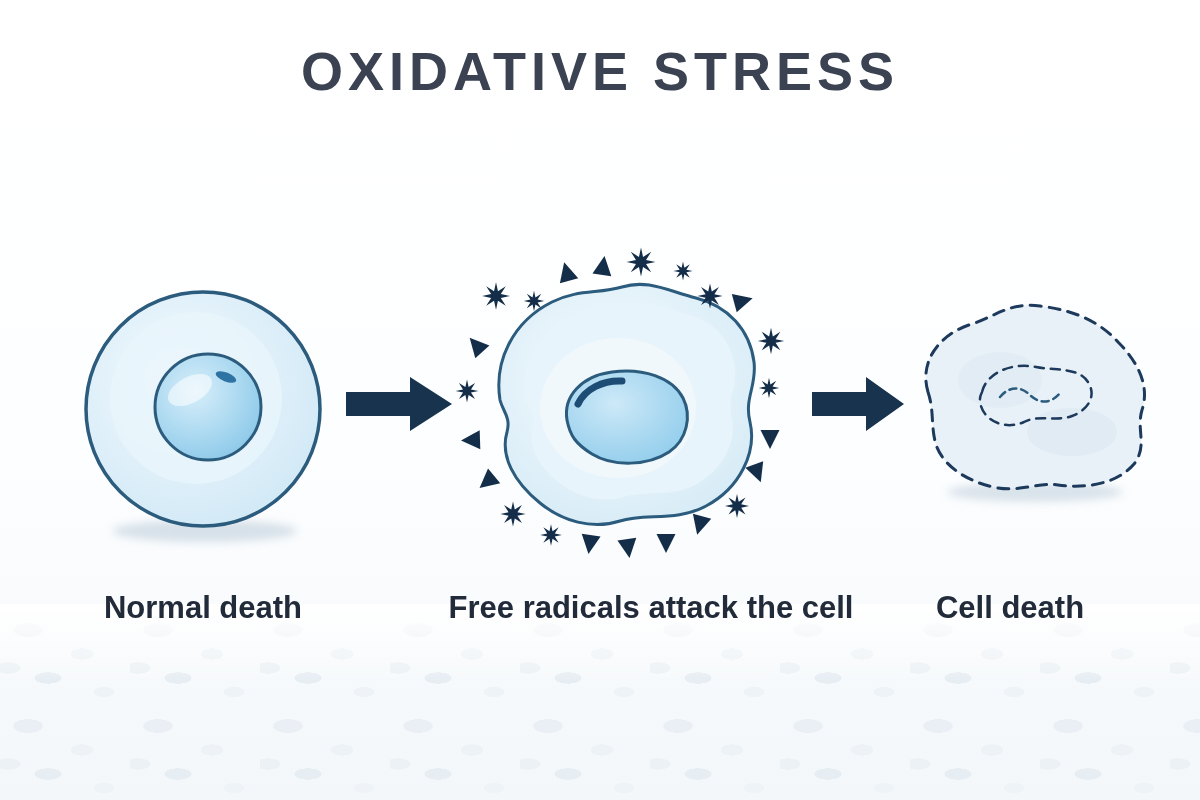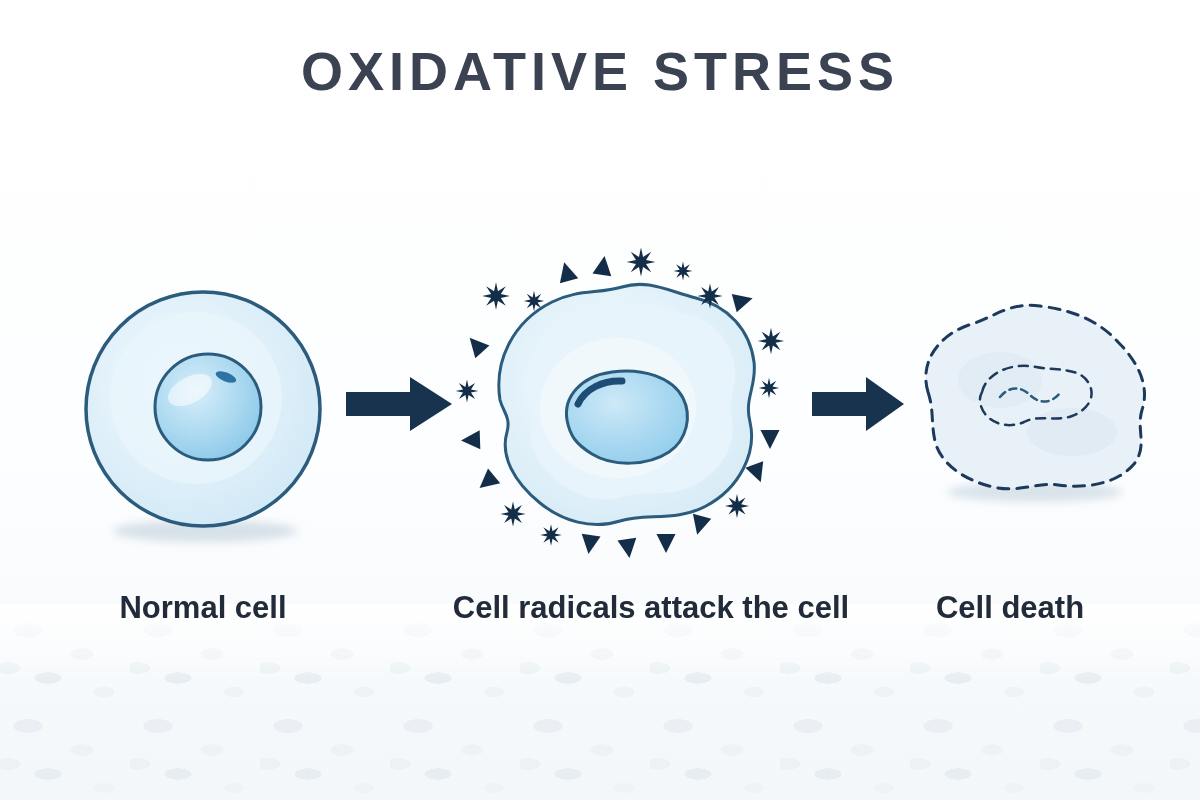--- a/index.html
+++ b/index.html
@@ -148,17 +148,17 @@
                C 931 424, 934 410, 928 392 Z" fill="#e8f1f7" stroke="#1d3a5c" stroke-width="3" stroke-dasharray="11 8" stroke-linecap="round"></path>
       <ellipse cx="1000" cy="380" rx="42" ry="28" fill="#dce9f2" opacity="0.6"></ellipse>
       <ellipse cx="1072" cy="432" rx="45" ry="24" fill="#d7e6f0" opacity="0.5"></ellipse>
       <path d="M 982 392 C 986 374, 1010 362, 1036 367 C 1058 371, 1078 367, 1088 382
                C 1097 396, 1088 410, 1072 416 C 1056 422, 1040 414, 1024 422
                C 1006 430, 986 422, 981 406 C 979 400, 980 396, 982 392 Z" fill="none" stroke="#1d3a5c" stroke-width="2.5" stroke-dasharray="9 7" stroke-linecap="round"></path>
       <path d="M 1000 397 c 9 -11 21 -11 30 -2 c 9 9 21 9 30 -2" fill="none" stroke="#2b5b7d" stroke-width="2.5" stroke-dasharray="7 5" stroke-linecap="round"></path>
     </g>
   </svg>
 
-  <div class="stage-label label-1">Normal cell</div>
-  <div class="stage-label label-2">Cell radicals attack the cell</div>
+  <div class="stage-label label-1">Normal death</div>
+  <div class="stage-label label-2">Free radicals attack the cell</div>
   <div class="stage-label label-3">Cell death</div>
 
 </div>
 
 </body></html>

